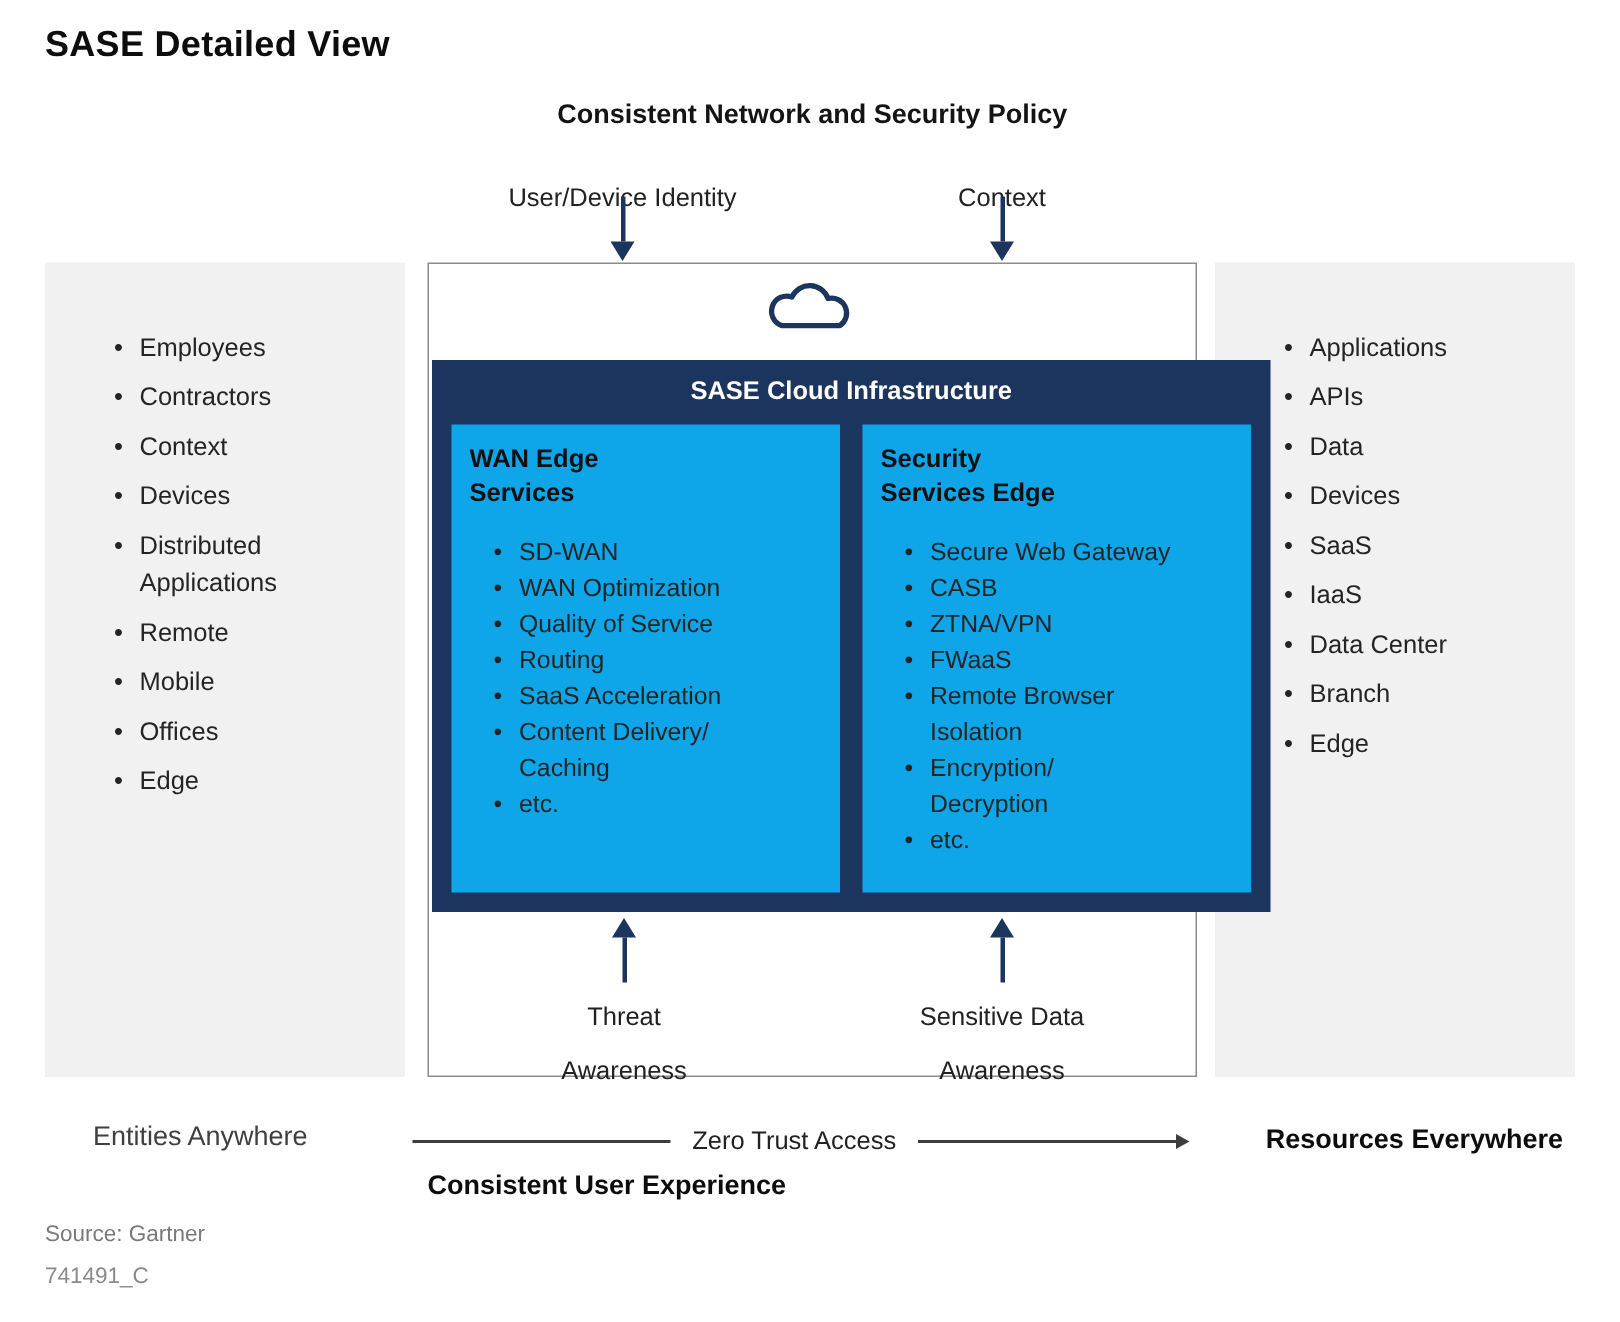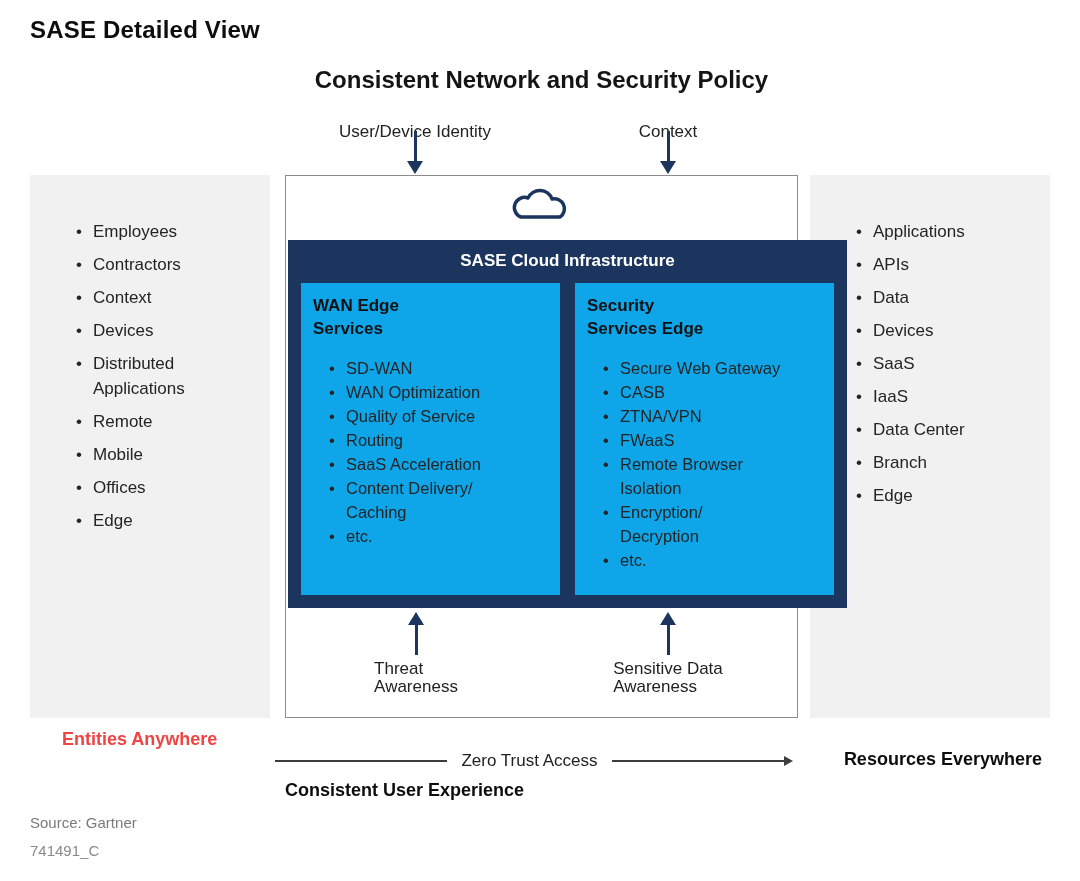--- a/index.html
+++ b/index.html
@@ -7,21 +7,21 @@
   .canvas {
     position: relative; width: 1080px; height: 881px; background: #ffffff;
     font-family: "Liberation Sans", sans-serif; color: #222; overflow: hidden;
   }
   .diagram-title {
     position: absolute; left: 30px; top: 16px;
     font-size: 24px; font-weight: bold; color: #0d0d0d; letter-spacing: .2px;
   }
   .policy-heading {
     position: absolute; left: 285px; top: 66px; width: 513px;
-    text-align: center; font-size: 24px; font-weight: bold; color: #141414;
+    text-align: center; font-size: 18px; font-weight: bold; color: #141414;
   }
   .float-label {
     position: absolute; transform: translateX(-50%);
     font-size: 17px; color: #222; white-space: nowrap; margin-top: 17px;
   }
   
   .arrow-v { position: absolute; transform: translateX(-50%); display: flex; flex-direction: column; align-items: center; }
   .arrow-v .stem { width: 3px; height: 30px; background: #1b355e; }
   .arrow-v .head-down { width: 0; height: 0; border-left: 8px solid transparent; border-right: 8px solid transparent; border-top: 13px solid #1b355e; }
   .arrow-v .head-up { width: 0; height: 0; border-left: 8px solid transparent; border-right: 8px solid transparent; border-bottom: 13px solid #1b355e; }
@@ -40,25 +40,25 @@
   .center-box { position: absolute; left: 285px; top: 175px; width: 513px; height: 543px; border: 1px solid #8c8c8c; background: #fff; }
   .cloud-wrap { position: absolute; left: 540px; top: 184px; transform: translateX(-50%); }
   .navy-box { position: absolute; left: 288px; top: 240px; width: 559px; height: 368px; background: #1b355e; padding: 0 13px 24px; }
   .navy-title { text-align: center; color: #ffffff; font-weight: bold; font-size: 17px; padding: 11px 0 12px; }
   .inner-row { display: flex; gap: 15px; height: 312px; }
   .service-box { flex: 1; background: #0ea5e9; padding: 11px 12px; }
   .service-title { font-weight: bold; font-size: 17px; line-height: 23px; color: #101010; margin-bottom: 5px; white-space: pre-line; }
   .service-box ul { margin: 16px; padding: 0; }
   .service-box li.bullet-item { font-size: 16.5px; line-height: 24px; margin-bottom: 0; }
   .awareness-label {
-    position: absolute; transform: translateX(-50%); text-align: left;
-    font-size: 17px; line-height: 18px; color: #222; white-space: pre-line;
+    position: absolute; transform: translateX(-50%); text-align: center;
+    font-size: 17px; line-height: 36px; color: #222; white-space: pre-line;
   }
   
-  .entities-label { position: absolute; left: 62px; top: 729px; font-size: 18px; font-weight: bold; color: #ef4444; }
+  .entities-label { position: absolute; left: 62px; top: 747px; font-size: 18px; font-weight: normal; color: #404040; }
   .resources-label { position: absolute; right: 38px; top: 749px; font-size: 18px; font-weight: bold; color: #0d0d0d; }
   .zero-row { position: absolute; left: 275px; top: 752px; width: 518px; height: 18px; display: flex; align-items: center; }
   .zero-row .line { flex: 1; height: 2px; background: #3d3d3d; }
   .zero-row .zt-label { margin: 0 14px; font-size: 17px; color: #222; white-space: nowrap; }
   .zero-row .head-right { width: 0; height: 0; border-top: 5px solid transparent; border-bottom: 5px solid transparent; border-left: 9px solid #3d3d3d; }
   .experience-label { position: absolute; left: 285px; top: 780px; width: 513px; text-align: left; font-size: 18px; font-weight: bold; color: #0d0d0d; }
   .source-label { position: absolute; left: 30px; top: 814px; font-size: 15px; color: #7a7a7a; }
   .docid-label { position: absolute; left: 30px; top: 842px; font-size: 15px; color: #8a8a8a; }
 </style>
 </head>

